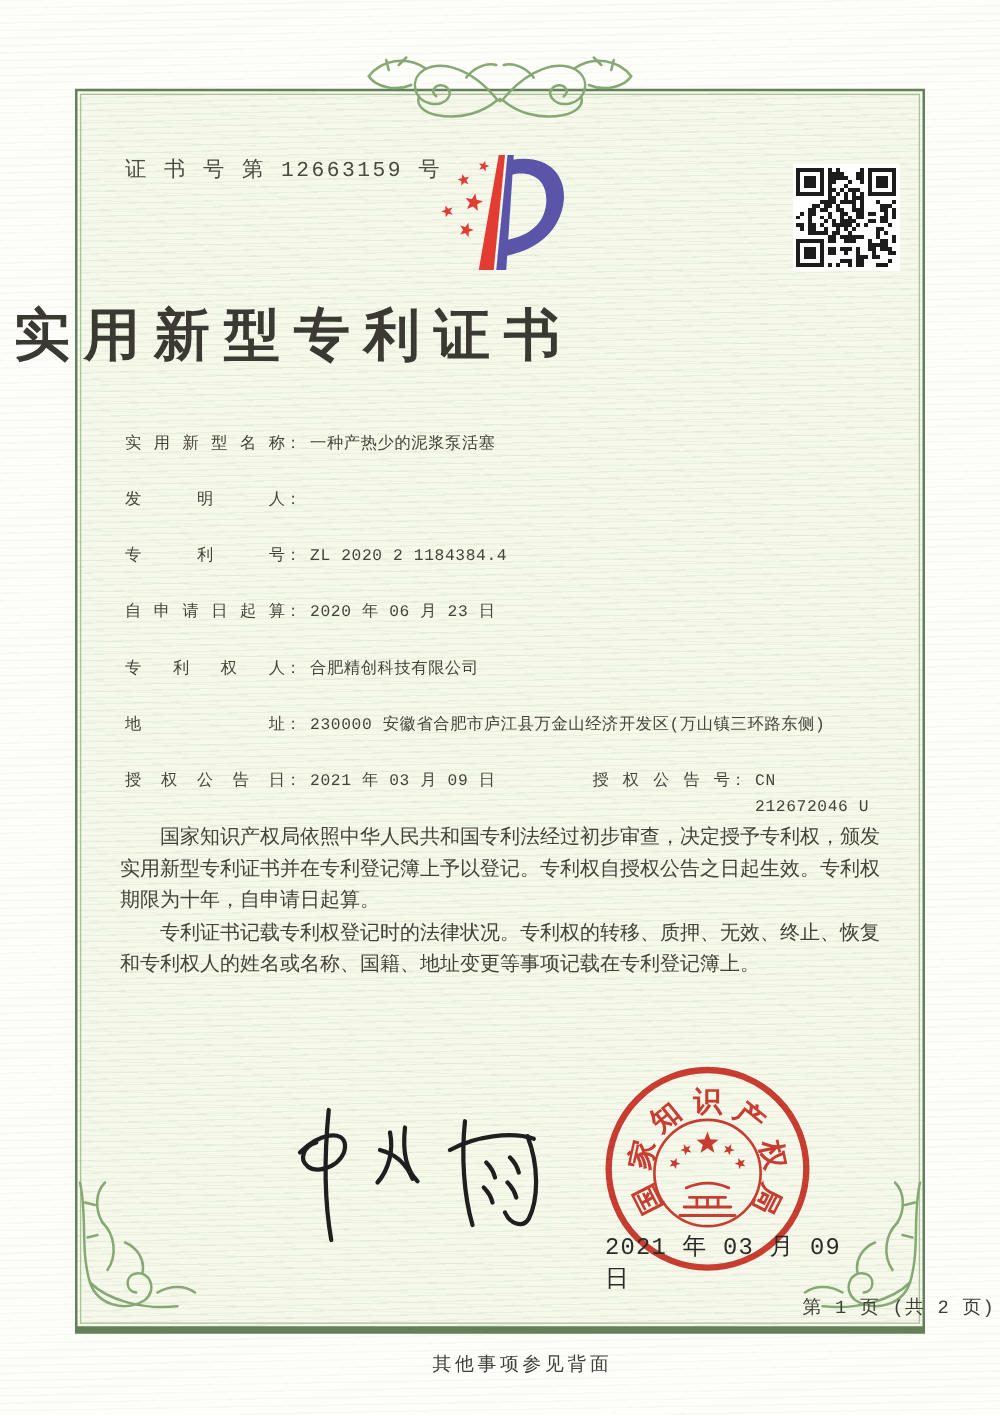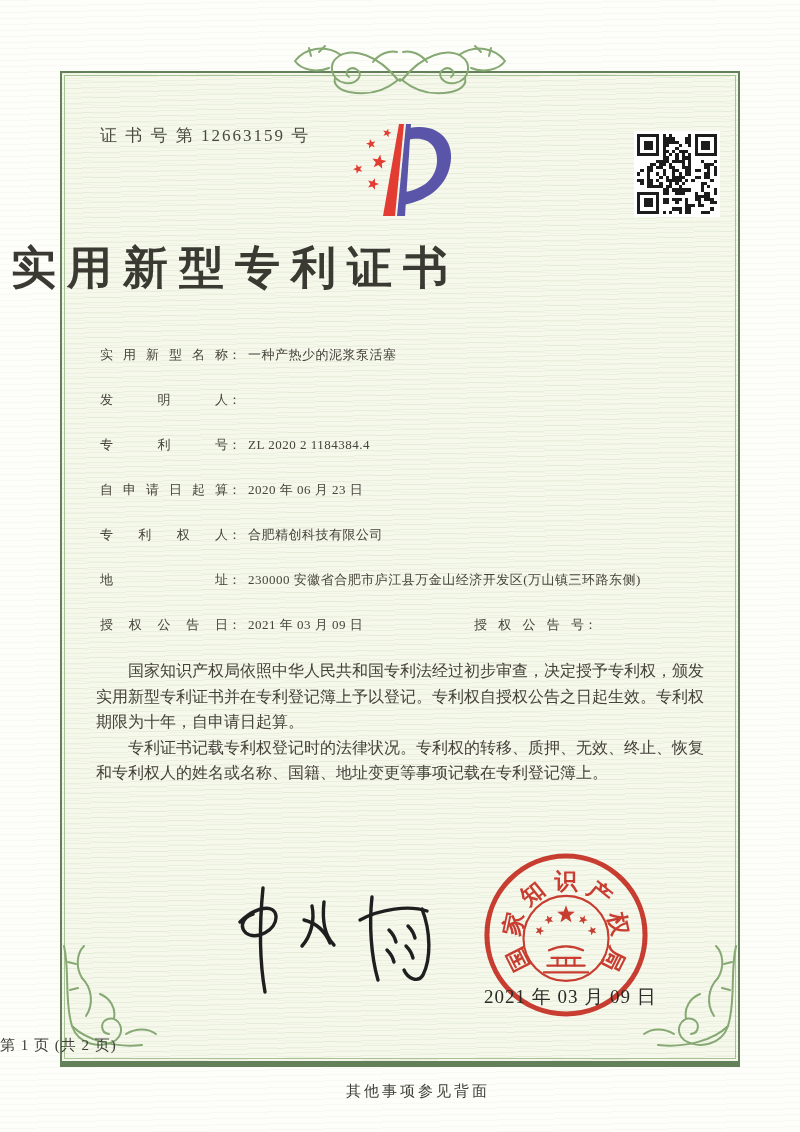--- a/index.html
+++ b/index.html
@@ -7,20 +7,21 @@
   body {
     font-family: "Liberation Serif", "DejaVu Serif", serif;
     background:#ffffff;
   }
   .page {
     position:relative; width:800px; height:1132px; margin:0 auto;
     background:
       repeating-linear-gradient(179deg, rgba(160,185,140,0.07) 0 1px, transparent 1px 6px),
       #fdfdf9;
     overflow:hidden;
+    font-family:Liberation Mono, monospace;
   }
   
   .paper {
     position:absolute; left:62px; top:73px; right:62px; bottom:67px;
     background:
       repeating-linear-gradient(178.5deg, rgba(150,180,125,0.12) 0 1px, transparent 1px 5px),
       repeating-linear-gradient(2deg, rgba(150,180,125,0.07) 0 1px, transparent 1px 8px),
       #f6f8ec;
   }
   .frame {
@@ -68,21 +69,21 @@
   .seal {
     position:absolute; left:481px; top:850px; width:170px; height:170px;
     mix-blend-mode:multiply; opacity:.95;
   }
   .seal-char { font-size:27px; font-weight:bold; fill:#d0342a; }
   .seal-date {
     position:absolute; left:484px; top:984px; width:200px;
     font-size:19px; letter-spacing:1px; color:#2a2a26; z-index:3;
   }
 
-  .page-num { position:absolute; left:0; right:4px; top:1036px; text-align:left; font-size:15px; letter-spacing:1px; color:#3f3f38; }
+  .page-num { position:absolute; left:0; right:4px; top:1036px; text-align:right; font-size:15px; letter-spacing:1px; color:#3f3f38; }
   .back-note { position:absolute; left:0; right:0; top:1082px; text-align:center; font-size:15px; letter-spacing:3px; color:#3f3f38;padding-left:36px; }
 </style>
 </head>
 <body>
 
 <div class="page">
 
   <div class="paper"></div>
   <div class="frame">
     <div class="frame-inner"></div>
@@ -475,20 +476,21 @@
       <span class="flabel">地址</span>
         <span class="colon">：</span>
       <span class="fvalue">230000 安徽省合肥市庐江县万金山经济开发区(万山镇三环路东侧)</span>
     </div>
     <div class="field-row grant-row">
       <span class="flabel">授权公告日</span>
         <span class="colon">：</span>
       <span class="fvalue grant-date-value">2021 年 03 月 09 日</span>
       <span class="flabel grant-no-label">授权公告号</span>
         <span class="colon">：</span>
+      <span class="fvalue">CN 212672046 U</span>
     </div>
   </div>
 
   <div class="paragraphs">
     <p>国家知识产权局依照中华人民共和国专利法经过初步审查，决定授予专利权，颁发实用新型专利证书并在专利登记簿上予以登记。专利权自授权公告之日起生效。专利权期限为十年，自申请日起算。</p>
     <p>专利证书记载专利权登记时的法律状况。专利权的转移、质押、无效、终止、恢复和专利权人的姓名或名称、国籍、地址变更等事项记载在专利登记簿上。</p>
   </div>
 
 
   <svg class="signature" width="230" height="118" viewBox="0 0 230 118">

